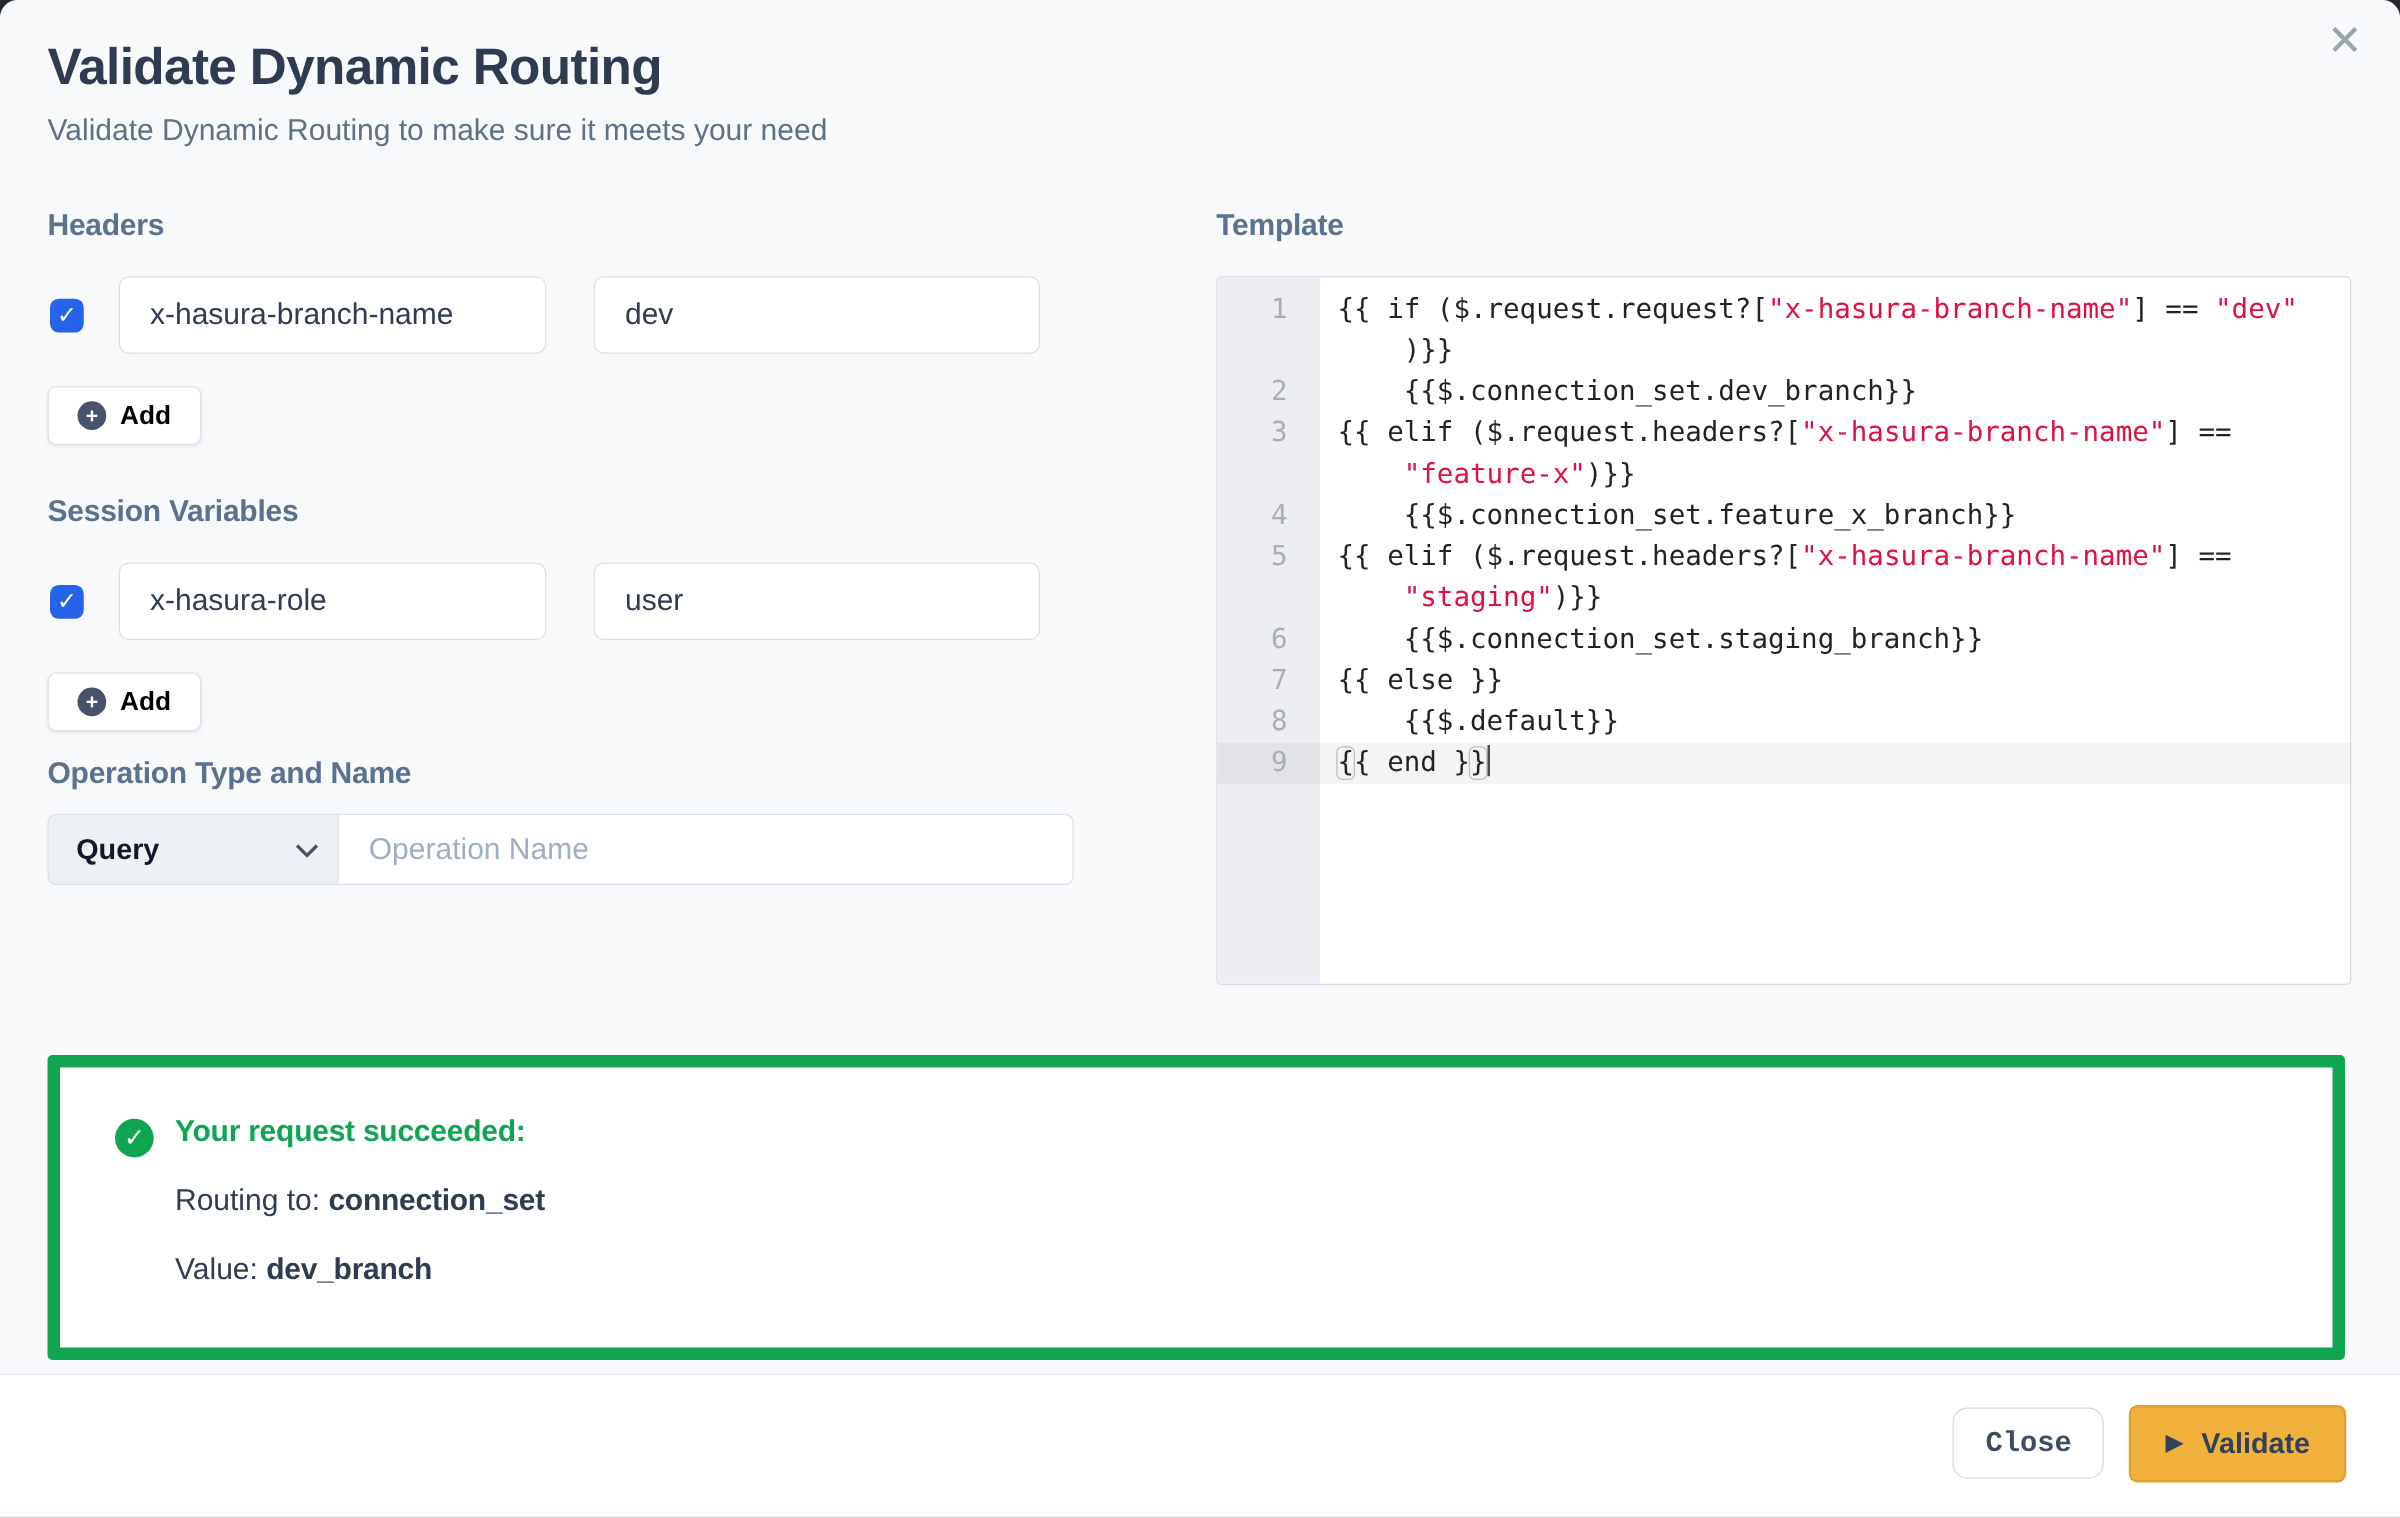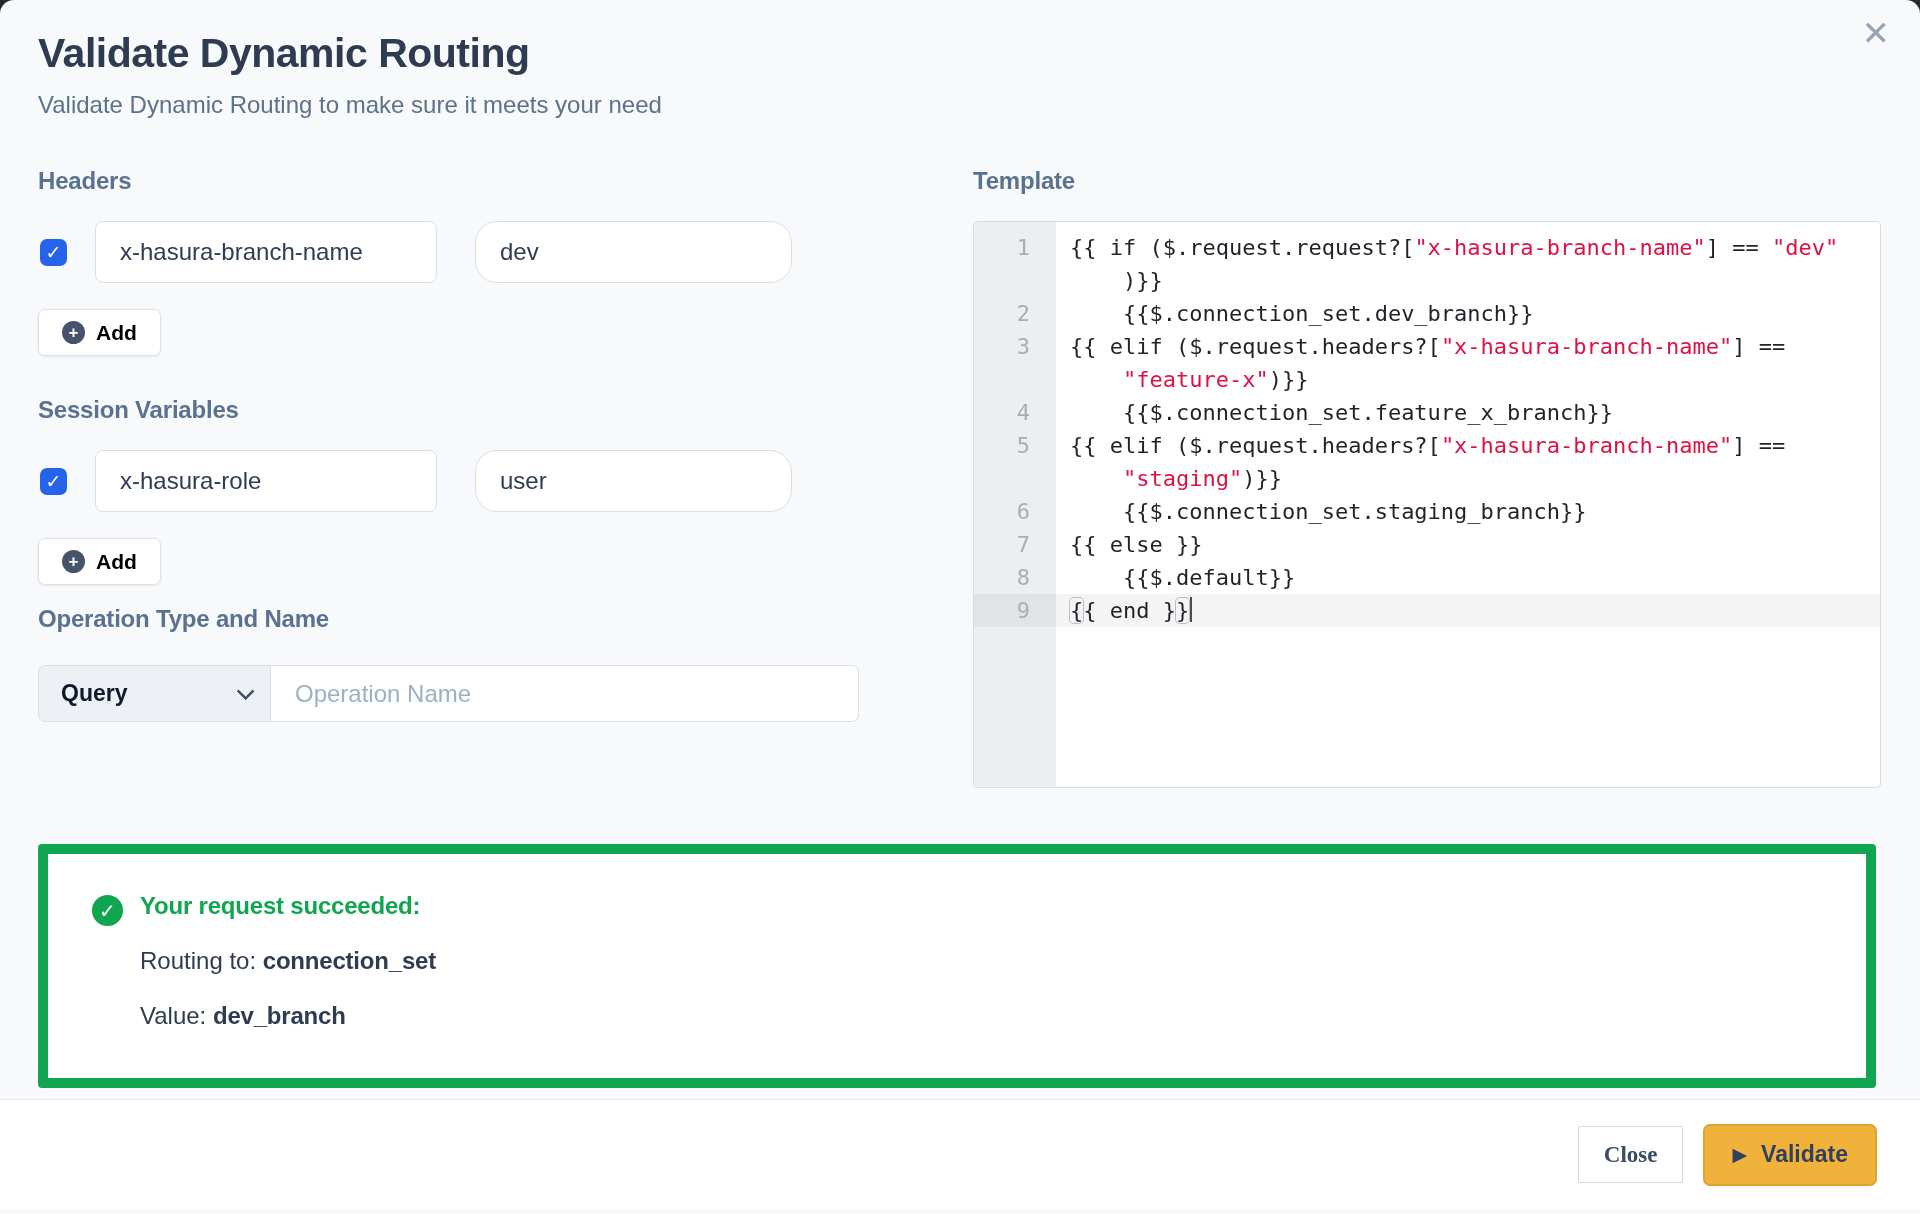--- a/index.html
+++ b/index.html
@@ -24,33 +24,33 @@
 
   .kv-row { display:flex; align-items:center; margin-top:26px; }
   .checkbox { width:27px; height:27px; flex:none; margin-left:2px; border-radius:7px;
               background:#2563eb; color:#fff; display:flex; align-items:center; justify-content:center;
               font-size:19px; font-weight:bold; cursor:pointer; }
   .ti { height:62px; border:1px solid #d9dfe8; border-radius:8px; background:#fff;
         font-family:"Liberation Sans","DejaVu Sans",sans-serif;
         font-size:24px; color:#303c52; padding:0 24px; outline:none; }
   .ti::placeholder { color:#9fafc4; }
   .ti.key { width:342px; margin-left:28px; }
-  .ti.val { width:317px; margin-left:38px;border-radius:22px; }
+  .ti.val { width:357px; margin-left:38px; }
 
   .add-btn { margin-top:26px; display:inline-flex; align-items:center; gap:11px; height:47px;
              padding:0 23px; background:#fff; border:1px solid #dce1e9; border-radius:7px;
              box-shadow:0 1px 3px rgba(20,30,60,.07); cursor:pointer; }
   .add-ico { width:23px; height:23px; border-radius:50%; background:#47536b; color:#fff;
              display:flex; align-items:center; justify-content:center; font-size:17px; font-weight:bold; line-height:1; }
   .add-lbl { font-size:21px; font-weight:bold; color:#000000; }
 
   .mt-sv { margin-top:40px; }
   .mt-op { margin-top:20px; }
 
-  .op-row { display:flex; margin-top:32px;align-items:center; }
+  .op-row { display:flex; margin-top:18px;align-items:center; }
   .op-select { width:233px; height:57px; background:#edf0f4; border:1px solid #d9dfe8;
                border-radius:7px 0 0 7px; display:flex; align-items:center; justify-content:space-between;
                padding:0 20px 0 22px; cursor:pointer; }
   .op-select-text { font-size:23px; font-weight:bold; color:#10192b; }
   .chev { width:13px; height:13px; border-right:3px solid #44526b; border-bottom:3px solid #44526b;
           transform:rotate(45deg) translateY(-3px); border-radius:1px; }
   .op-name { width:588px; height:57px; border:1px solid #d9dfe8; border-left:none;
              border-radius:0 7px 7px 0; }
 
   
@@ -76,23 +76,23 @@
                 background:#10a551; color:#fff; display:flex; align-items:center; justify-content:center;
                 font-size:20px; font-weight:bold; }
   .result-text { margin-left:17px; }
   .result-title { font-size:24px; font-weight:bold; color:#10a551; letter-spacing:-0.2px; }
   .result-line { margin-top:27px; font-size:24px; color:#2f3b50; }
   .result-line b { font-weight:bold; letter-spacing:-0.2px; }
 
   
   .footer { margin-top:11px; border-top:1px solid #e5e8ee; background:#fff; height:110px;
             display:flex; align-items:center; justify-content:flex-end; padding-right:43px; gap:20px; }
-  .btn-close { height:57px; padding:0 25px; background:#fff; border:1px solid #d3dae3; border-radius:1px;
+  .btn-close { height:57px; padding:0 25px; background:#fff; border:1px solid #d3dae3; border-radius:12px;
                font-size:23px; font-weight:bold; color:#3c4c63; cursor:pointer;
-               font-family:Liberation Serif, serif; }
+               font-family:Liberation Mono, monospace; }
   .btn-validate { height:62px; padding:0 27px; background:#f1b23c; border:2px solid #dm; border:2px solid #dda32f;
                   border-radius:7px; display:inline-flex; align-items:center; gap:14px;
                   font-size:23px; font-weight:bold; color:#31415c; cursor:pointer;
                   font-family:"Liberation Sans","DejaVu Sans",sans-serif; }
   .play-ico { font-size:19px; color:#31415c; }
 </style>
 </head>
 <body>
 
 <div class="modal">

